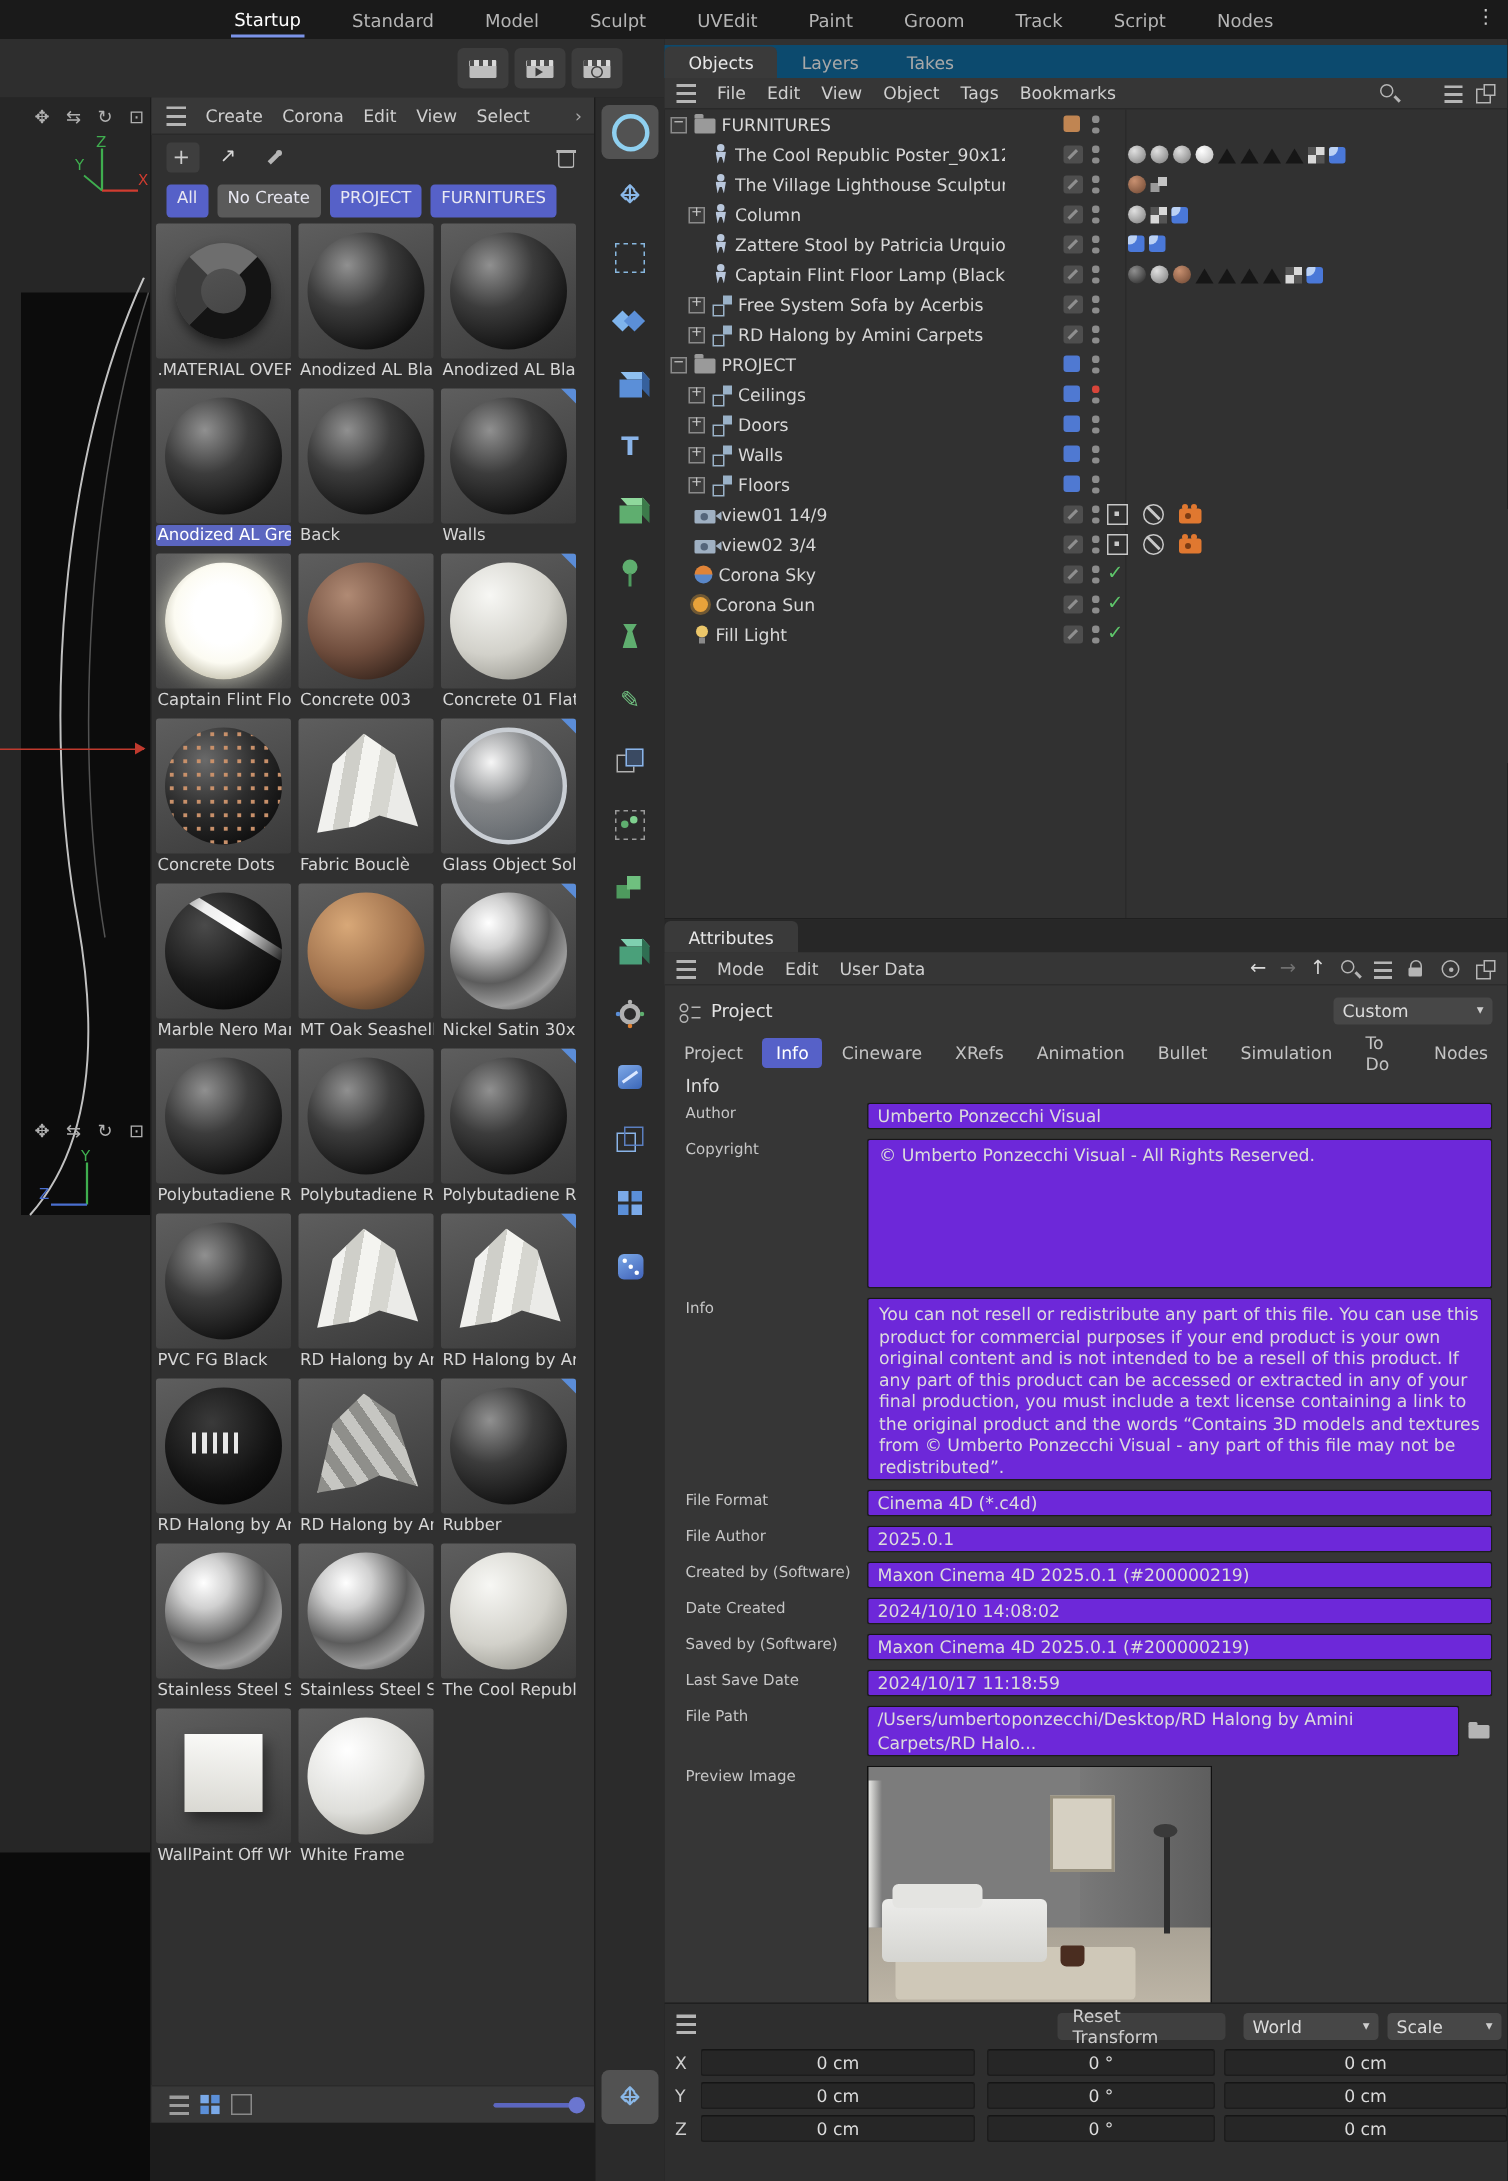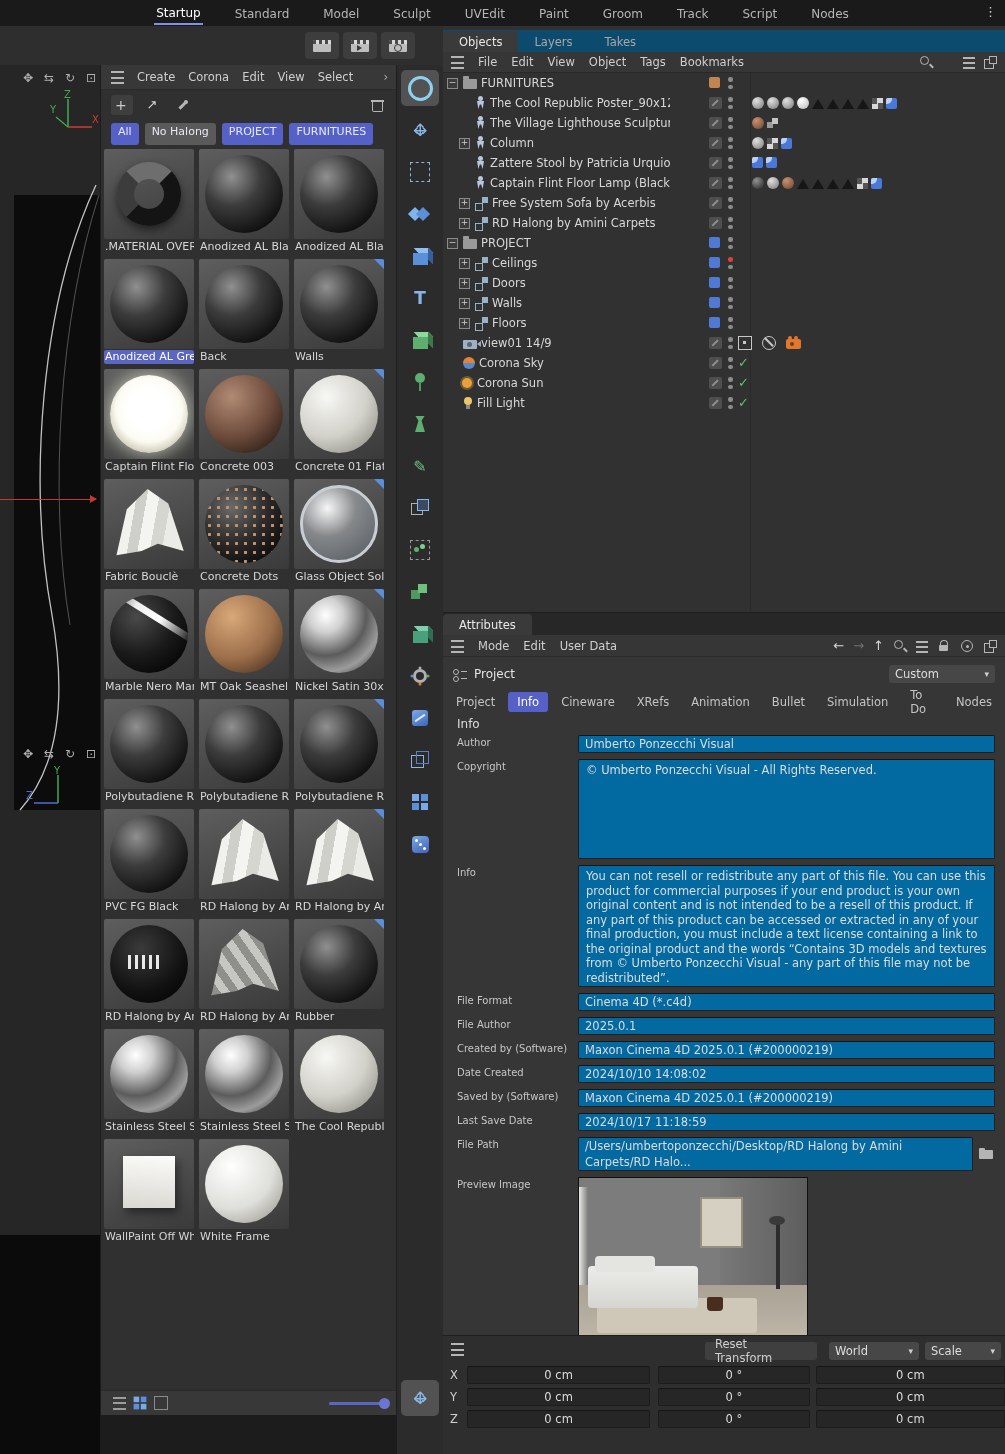--- a/index.html
+++ b/index.html
@@ -200,21 +200,21 @@
   .dd{background:#474747;border-radius:3px;height:18px;display:flex;align-items:center;justify-content:space-between;padding:0 6px;color:#dcdcdc;font-size:11.5px;box-sizing:border-box}
   .dd .arr{margin-left:8px;font-size:9px;color:#cfcfcf}
   #attr-objtabs{position:absolute;left:4px;top:78px;width:554px;height:22px;display:flex;gap:4px;align-items:center}
   .atab{padding:3px 9px;border-radius:3px;color:#c4c4c4;font-size:11.5px}
   .atab.active{background:#5661c8;color:#fff}
   #attr-section{position:absolute;left:14px;top:104px;font-size:12px;color:#dcdcdc}
   #attr-fields{position:absolute;left:0;top:122px;width:562px}
   .af-row{display:flex;margin-bottom:6px;padding-left:14px}
   .af-label{width:121px;flex:none;font-size:10px;color:#c6c6c6;padding-top:2px;box-sizing:border-box}
   .af-val{width:417px;box-sizing:border-box}
-  .af-input{background:#0369a1;border:1px solid #1d1d1d;border-top-color:#161616;border-radius:2px;min-height:17px;line-height:16px;padding:0 6px;color:#dcdcdc;font-size:11.5px;box-sizing:border-box;overflow:hidden}
+  .af-input{background:#6d28d9;border:1px solid #1d1d1d;border-top-color:#161616;border-radius:2px;min-height:17px;line-height:16px;padding:0 6px;color:#dcdcdc;font-size:11.5px;box-sizing:border-box;overflow:hidden}
   .af-multi{line-height:14.5px;padding:3px 7px;white-space:normal}
   .af-pathrow{display:flex;gap:5px;align-items:center}
   .af-drop{display:flex;justify-content:space-between;align-items:center}
   .folderbtn{width:17px;height:15px;position:relative;flex:none}
   .folderbtn::before{content:"";position:absolute;left:1px;top:3px;width:14px;height:9px;background:#b5b5b5;border-radius:1px}
   .folderbtn::after{content:"";position:absolute;left:1px;top:1px;width:6px;height:3px;background:#b5b5b5;border-radius:1px 1px 0 0}
   
   .pimg{width:228px;height:158px;position:relative;overflow:hidden;background:#7c7c7c;border:1px solid #101010}
   .pimg .wallR{position:absolute;right:0;top:0;width:38%;height:72%;background:linear-gradient(90deg,#787878,#5e5e5e)}
   .pimg .floor{position:absolute;left:0;bottom:0;width:100%;height:32%;background:linear-gradient(180deg,#a9a295,#bdb5a6)}
@@ -326,21 +326,21 @@
       </span>
     <span class="mm-btn" style="background:transparent">
         <span class="mi mi-eyedrop"></span>
       </span>
     <span class="mm-btn" style="background:transparent;margin-left:auto;margin-right:8px">
         <span class="mi mi-trash"></span>
       </span>
   </div>
   <div class="mm-filters" id="mm-filters">
       <span class="chip blue">All</span>
-      <span class="chip gray">No Halong</span>
+      <span class="chip gray">No Create</span>
       <span class="chip blue">PROJECT</span>
       <span class="chip blue">FURNITURES</span>
     </div>
   <div id="matgrid">
       <div class="mcell">
         <div class="mt">
           <div class="torus"></div>
         </div>
         <div class="mlabel">.MATERIAL OVER</div>
       </div>
@@ -389,29 +389,29 @@
       </div>
       <div class="mcell">
         <div class="mt">
           <div class="sph s-light"></div>
           <div class="corner"></div>
         </div>
         <div class="mlabel">Concrete 01 Flat</div>
       </div>
       <div class="mcell">
         <div class="mt">
+          <div class="sph s-dots"></div>
+        </div>
+        <div class="mlabel">Concrete Dots</div>
+      </div>
+      <div class="mcell">
+        <div class="mt">
           <div class="cloth"></div>
         </div>
         <div class="mlabel">Fabric Bouclè</div>
-      </div>
-      <div class="mcell">
-        <div class="mt">
-          <div class="sph s-dots"></div>
-        </div>
-        <div class="mlabel">Concrete Dots</div>
       </div>
       <div class="mcell">
         <div class="mt">
           <div class="sph s-glass"></div>
           <div class="corner"></div>
         </div>
         <div class="mlabel">Glass Object Sol</div>
       </div>
       <div class="mcell">
         <div class="mt">
@@ -827,20 +827,37 @@
         </span>
         <span class="om-dots">
           <span class="dot"></span>
           <span class="dot"></span>
         </span>
       </div>
       <div class="om-row" style="padding-left: 4px;">
         <span class="expsp"></span>
         <span class="ic ic-cam"></span>
         <span class="om-label">view01 14/9</span>
+        <span class="om-right">
+          <span class="toggle"></span>
+        </span>
+        <span class="om-dots">
+          <span class="dot"></span>
+          <span class="dot"></span>
+        </span>
+        <span class="om-extras">
+          <span class="mi mi-vframe"></span>
+          <span class="mi mi-block"></span>
+          <span class="mi mi-filmcam"></span>
+        </span>
+      </div>
+      <div class="om-row" style="padding-left: 4px;">
+        <span class="expsp"></span>
+        <span class="ic ic-cam"></span>
+        <span class="om-label">view02 3/4</span>
         <span class="om-right">
           <span class="toggle"></span>
         </span>
         <span class="om-dots">
           <span class="dot"></span>
           <span class="dot"></span>
         </span>
         <span class="om-extras">
           <span class="mi mi-vframe"></span>
           <span class="mi mi-block"></span>

